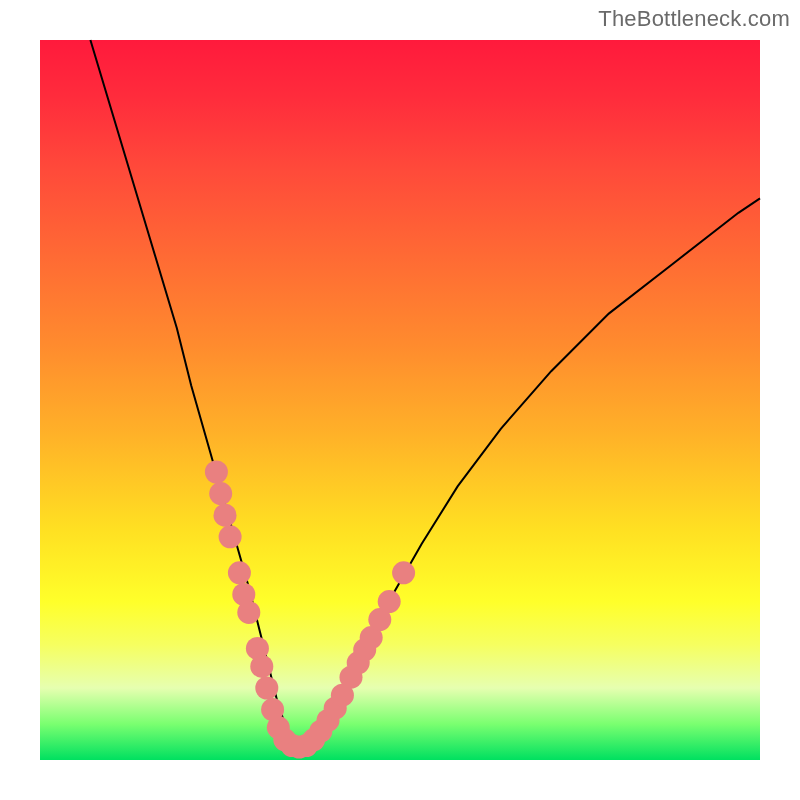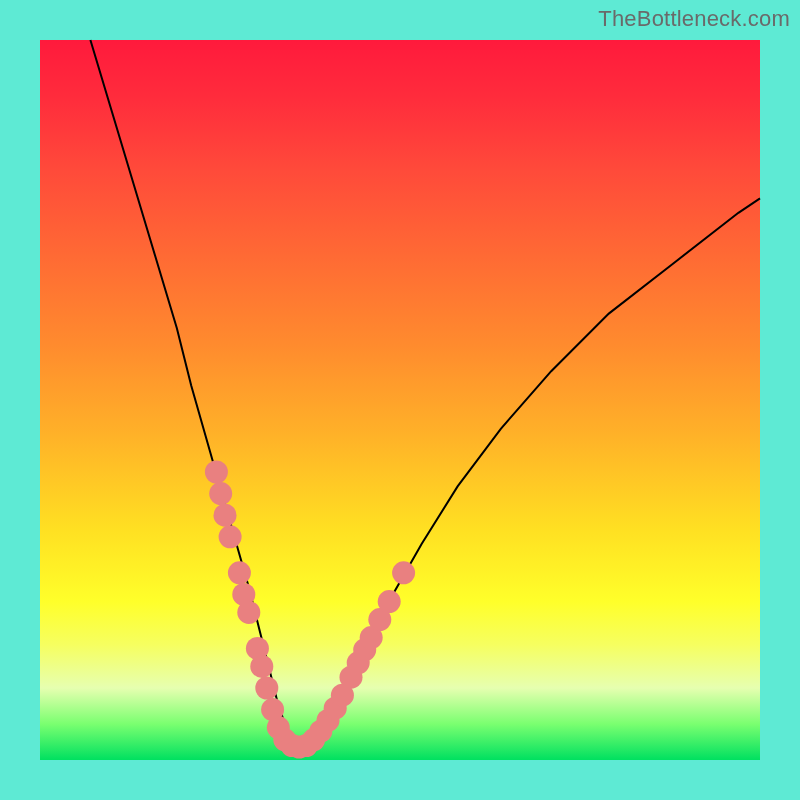--- a/index.html
+++ b/index.html
@@ -10,21 +10,21 @@
     background: #000;
     overflow: hidden;
     font-family: Arial, Helvetica, sans-serif;
   }
   .frame {
     position: absolute;
     left: 0;
     top: 0;
     width: 800px;
     height: 800px;
-    background: #5eead4;
+    background: #ffffff;
   }
   .plot {
     position: absolute;
     left: 40px;
     top: 40px;
     width: 720px;
     height: 720px;
     
     background: linear-gradient(to bottom,
       #ff1a3c 0%,

